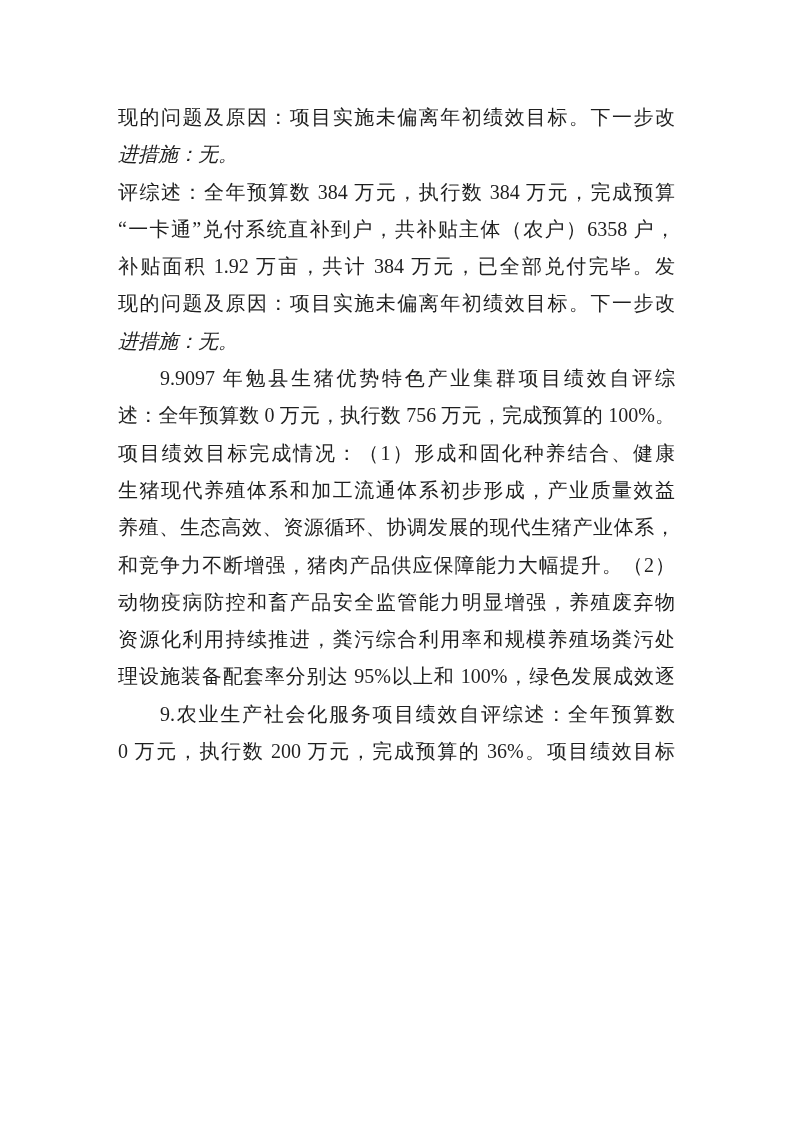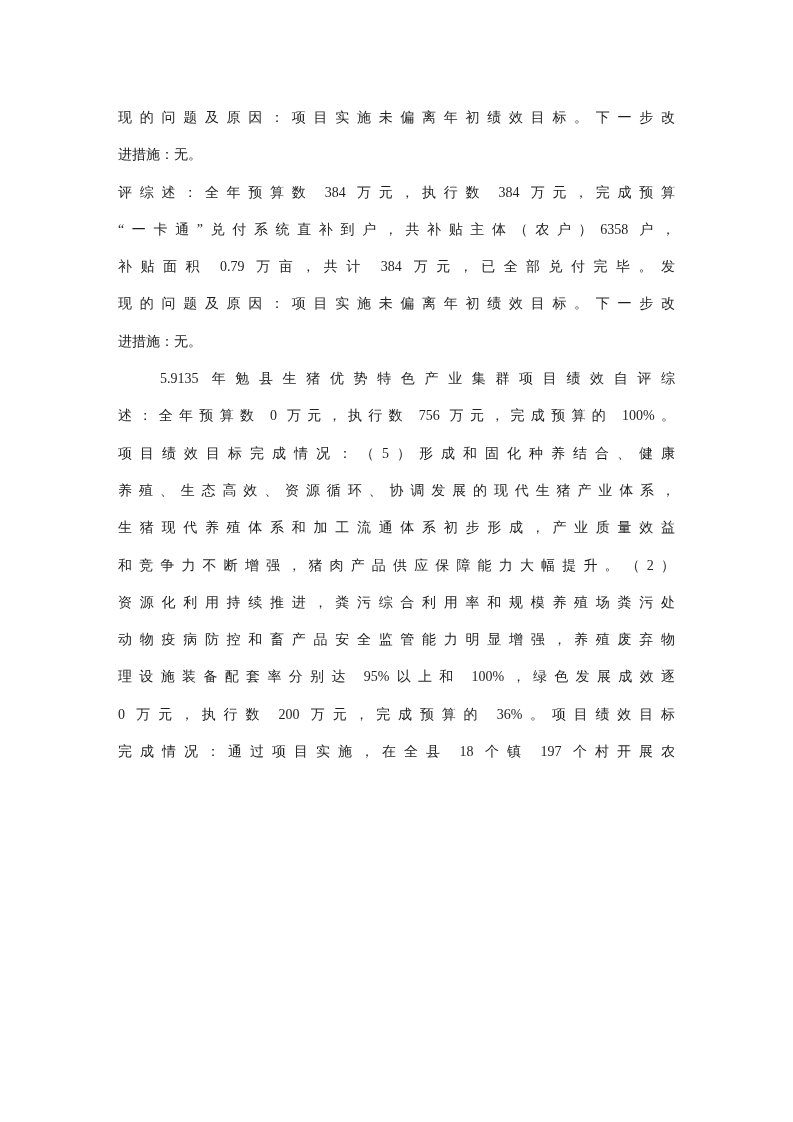--- a/index.html
+++ b/index.html
@@ -18,72 +18,73 @@
     height: 1122px;
     background: #ffffff;
     overflow: hidden;
   }
   .content {
     position: absolute;
     left: 118px;
     top: 99px;
     width: 557px;
     color: #1f1f1f;
-    font-size: 14px;
+    font-size: 20px;
   }
   .para {
     margin: 0;
     padding: 0;
   }
   .line {
     height: 37.3px;
     line-height: 37.3px;
     overflow: hidden;
     text-align: justify;
     text-align-last: justify;
     white-space: normal;
   }
   .line.indent {
     text-indent: 42px;
   }
   .line.last {
     text-align: center;
     text-align-last: left;
+    font-style: italic;
   }
 </style>
 </head>
 <body>
 
 <div class="page">
   <div class="content">
 
     <div class="para">
       <div class="line">现的问题及原因：项目实施未偏离年初绩效目标。下一步改</div>
       <div class="line last">进措施：无。</div>
     </div>
 
     <div class="para">
       <div class="line">评综述：全年预算数 384 万元，执行数 384 万元，完成预算</div>
       <div class="line">“一卡通”兑付系统直补到户，共补贴主体（农户）6358 户，</div>
-      <div class="line">补贴面积 0.79 万亩，共计 384 万元，已全部兑付完毕。发</div>
+      <div class="line">补贴面积 1.92 万亩，共计 384 万元，已全部兑付完毕。发</div>
       <div class="line">现的问题及原因：项目实施未偏离年初绩效目标。下一步改</div>
       <div class="line last">进措施：无。</div>
     </div>
 
     <div class="para">
-      <div class="line indent">5.9135 年勉县生猪优势特色产业集群项目绩效自评综</div>
+      <div class="line indent">9.9097 年勉县生猪优势特色产业集群项目绩效自评综</div>
       <div class="line">述：全年预算数 0 万元，执行数 756 万元，完成预算的 100%。</div>
-      <div class="line">项目绩效目标完成情况：（5）形成和固化种养结合、健康</div>
+      <div class="line">项目绩效目标完成情况：（1）形成和固化种养结合、健康</div>
+      <div class="line">生猪现代养殖体系和加工流通体系初步形成，产业质量效益</div>
       <div class="line">养殖、生态高效、资源循环、协调发展的现代生猪产业体系，</div>
-      <div class="line">生猪现代养殖体系和加工流通体系初步形成，产业质量效益</div>
       <div class="line">和竞争力不断增强，猪肉产品供应保障能力大幅提升。（2）</div>
+      <div class="line">动物疫病防控和畜产品安全监管能力明显增强，养殖废弃物</div>
       <div class="line">资源化利用持续推进，粪污综合利用率和规模养殖场粪污处</div>
-      <div class="line">动物疫病防控和畜产品安全监管能力明显增强，养殖废弃物</div>
       <div class="line">理设施装备配套率分别达 95%以上和 100%，绿色发展成效逐</div>
     </div>
 
     <div class="para">
+      <div class="line indent">9.农业生产社会化服务项目绩效自评综述：全年预算数</div>
       <div class="line">0 万元，执行数 200 万元，完成预算的 36%。项目绩效目标</div>
-      <div class="line">完成情况：通过项目实施，在全县 18 个镇 197 个村开展农</div>
     </div>
 
   </div>
 </div>
 
 </body></html>

